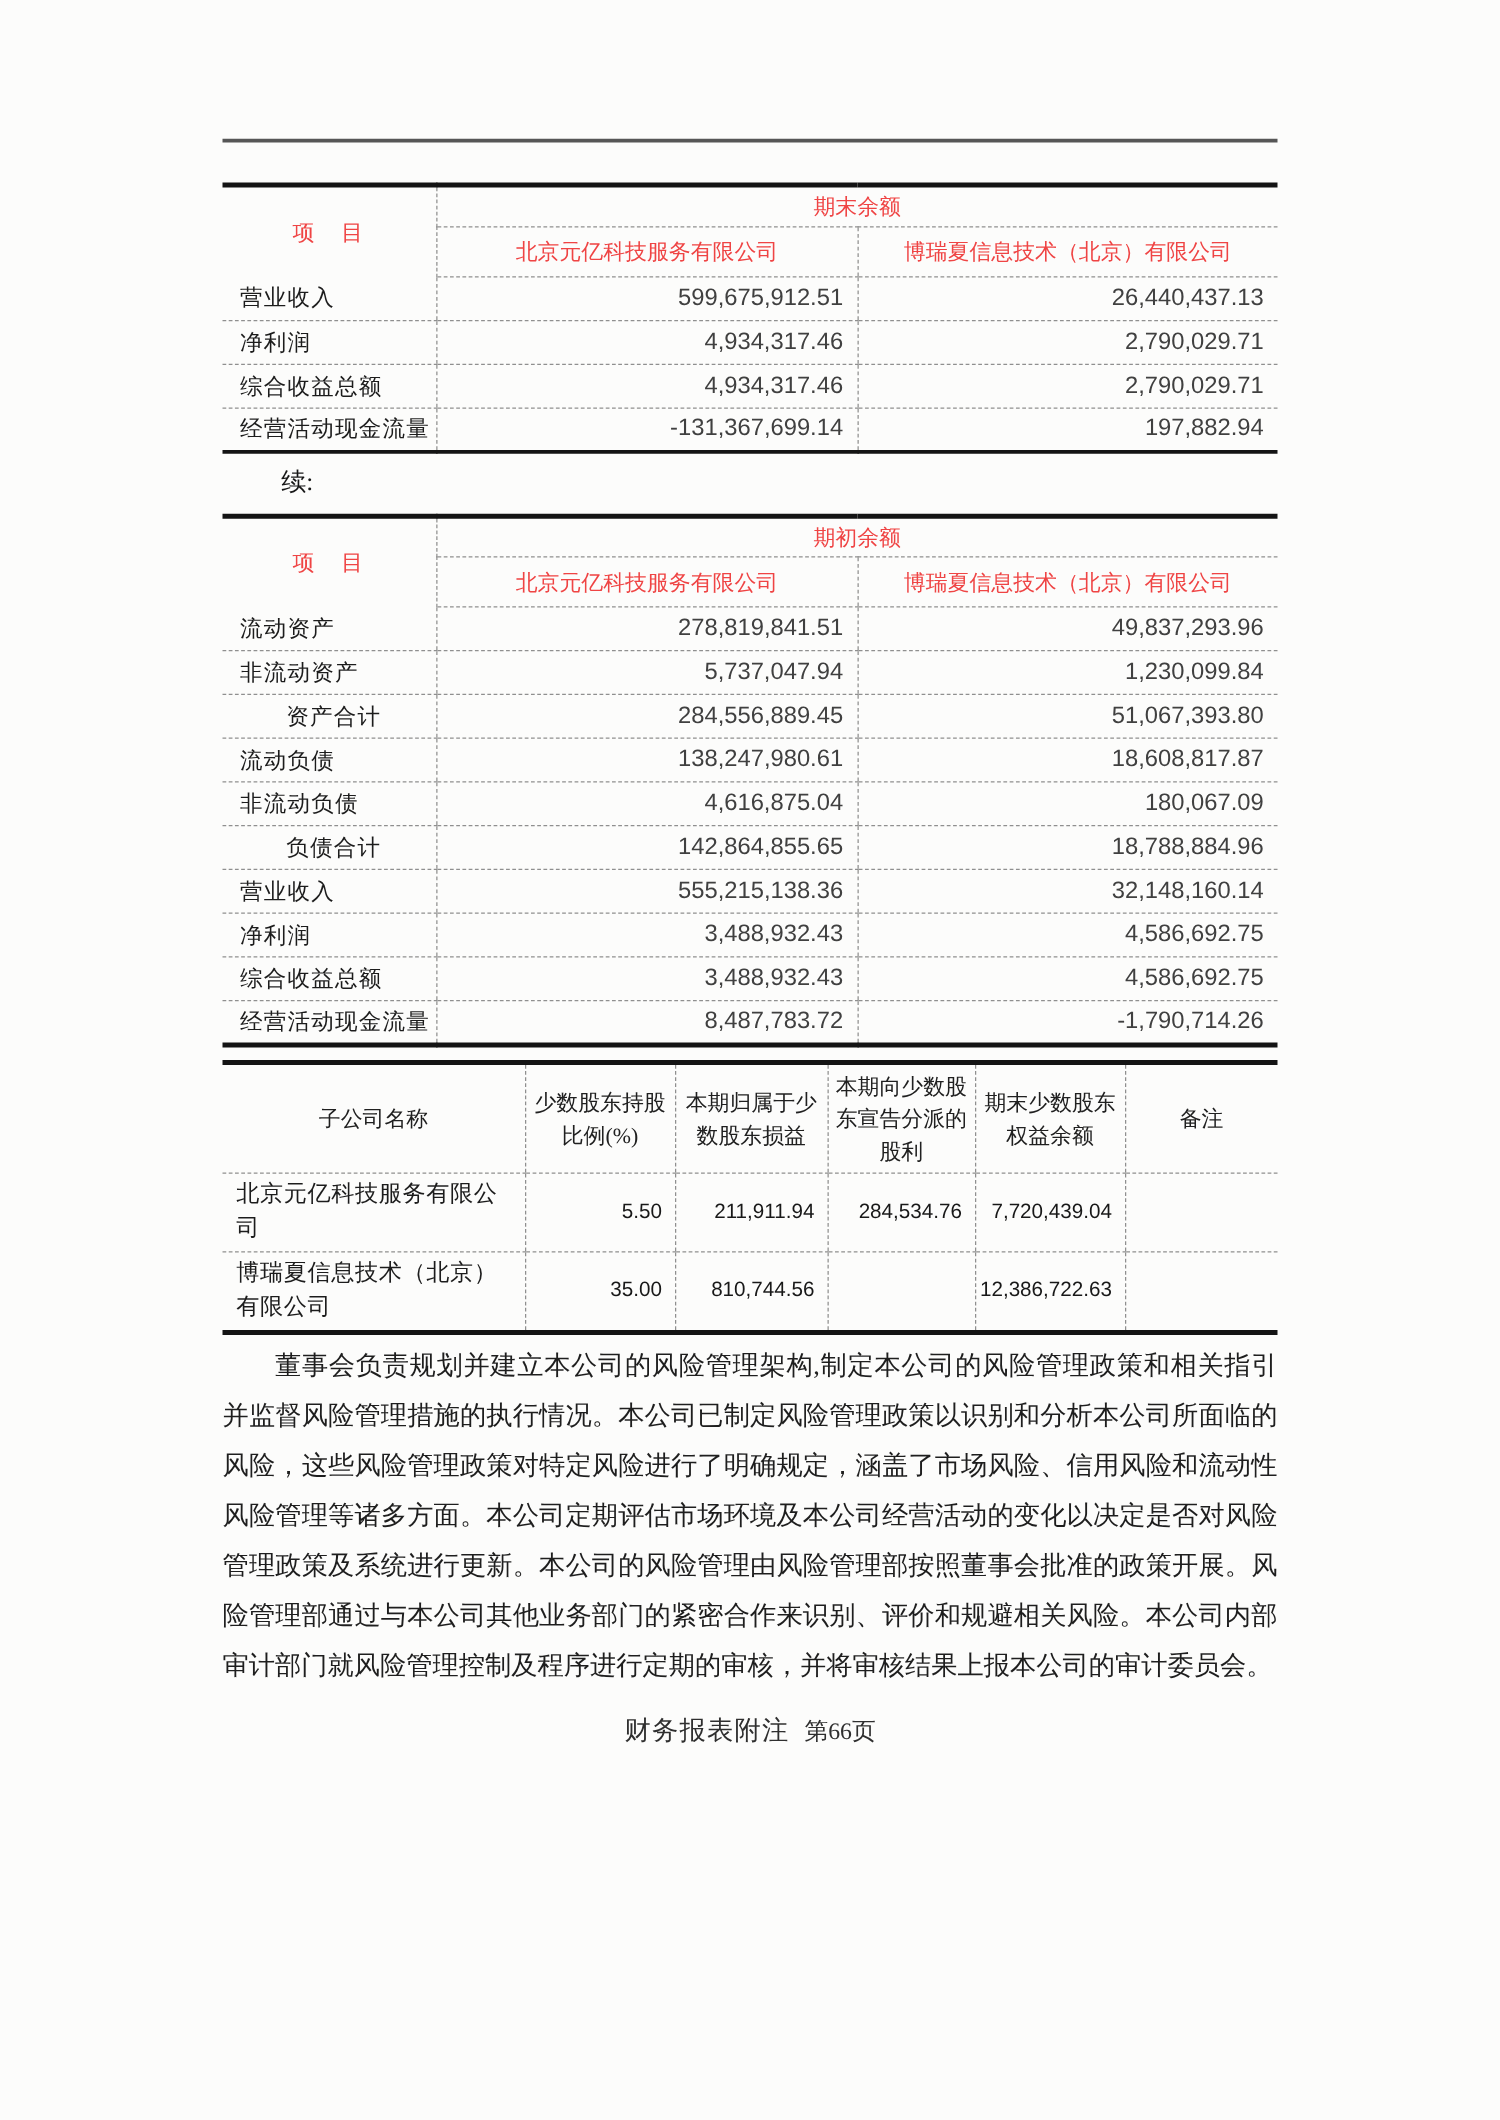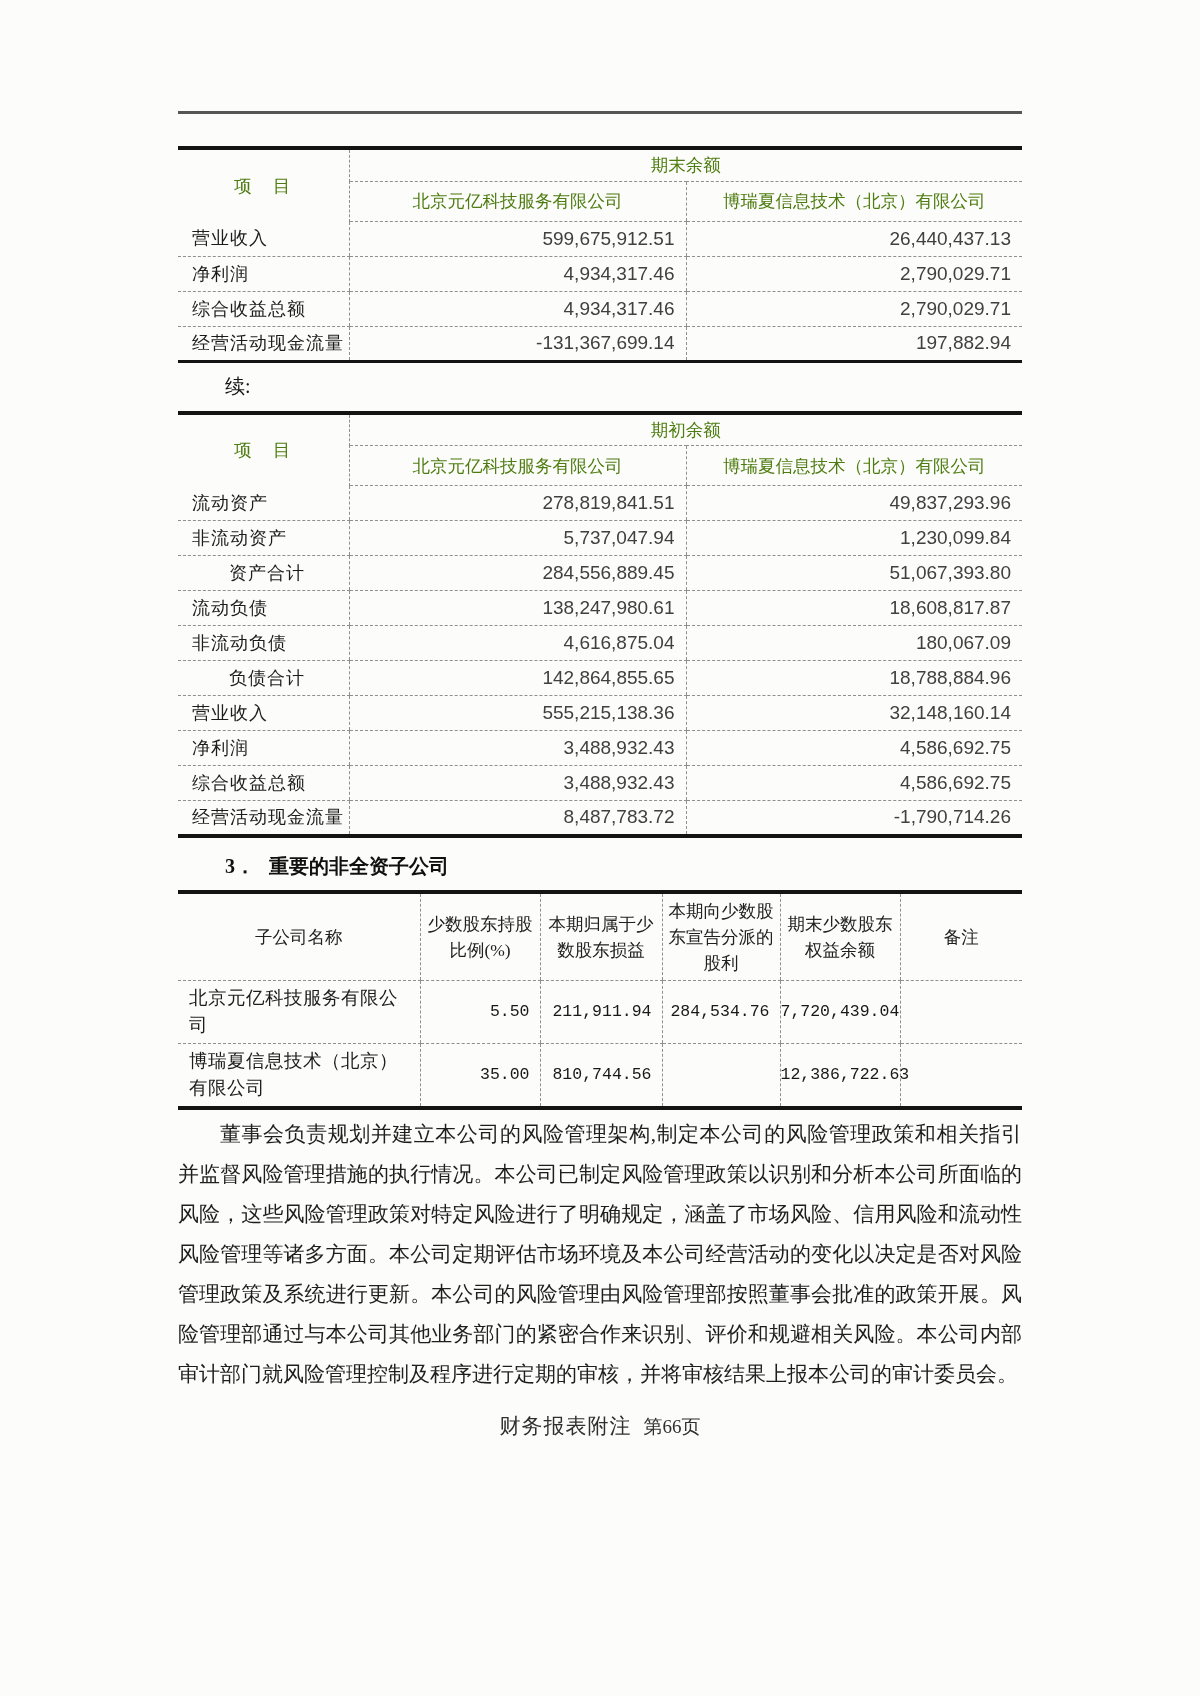--- a/index.html
+++ b/index.html
@@ -8,21 +8,21 @@
     width:1200px; height:1696px; margin:0 auto; overflow:hidden;
     background:#fcfcfb; position:relative;
     font-family:"Liberation Serif","DejaVu Serif",serif; color:#1c1c1c;
   }
   .content { width:844px; margin-left:178px; }
   .header-rule { margin-top:111px; height:3px; background:#565656; }
 
   table { border-collapse:collapse; table-layout:fixed; width:844px; }
   .fin-table { margin-top:32px; border-top:4px solid #141414; border-bottom:3px solid #141414; }
   .fin-table.second { margin-top:12px; border-bottom:4px solid #141414; }
-  .fin-table th { font-weight:normal; font-size:17.5px; color:#4d7c0f; }
+  .fin-table th { font-weight:normal; font-size:17.5px; color:#ef4444; }
   .fin-table .item-head { letter-spacing:2px; }
   .fin-table th.span-head { height:33px; border-bottom:1px dashed #8f8f8f; }
   .fin-table tr.company-row th { height:40px; border-bottom:1px dashed #8f8f8f; }
   .fin-table th.item-head { border-right:1px dashed #8f8f8f; }
   .fin-table tr.company-row th + th { border-left:1px dashed #8f8f8f; }
   .fin-table td { height:35px; border-bottom:1px dashed #8f8f8f; }
   .fin-table tr.data-row:last-child td { border-bottom:none; }
   .fin-table td.lbl { font-size:18px; padding-left:14px; letter-spacing:1px; }
   .fin-table td.lbl.indent { padding-left:51px; }
   .fin-table td.val {
@@ -40,21 +40,21 @@
   .sub-table th {
     font-weight:normal; font-size:17.5px; color:#202020;
     height:88px; line-height:26px; padding:4px 6px; text-align:center; vertical-align:middle;
     border-bottom:1px dashed #8f8f8f;
   }
   .sub-table th + th, .sub-table td + td { border-left:1px dashed #8f8f8f; }
   .sub-table td { border-bottom:1px dashed #8f8f8f; vertical-align:middle; }
   .sub-table tr:last-child td { border-bottom:none; }
   .sub-table td.name { font-size:18.5px; line-height:27px; padding:4px 14px 4px 11px; letter-spacing:0.5px; }
   .sub-table td.num {
-    font-family:Liberation Mono, monospace;
+    font-family:Liberation Sans, sans-serif;
     font-size:16.5px; text-align:right; padding-right:10px; color:#181818;margin-left:48px;
   }
   .sub-table tr.r1 td { height:58px; }
   .sub-table tr.r2 td { height:64px; }
 
   .sec7-heading { margin-top:12px; margin-left:47px; font-size:23px; font-weight:bold; color:#0e0e0e; line-height:32px; }
   .sec7-heading .num { margin-right:50px; }
 
   .paras { margin-top:4px; }
   .paras p {
@@ -175,23 +175,20 @@
         <td class="val">4,586,692.75</td>
       </tr>
       <tr class="data-row">
         <td class="lbl">经营活动现金流量</td>
         <td class="val">8,487,783.72</td>
         <td class="val">-1,790,714.26</td>
       </tr>
     </tbody>
       </table>
 
-    <div class="sec3-heading">
-      <span class="num">3．</span><span>重要的非全资子公司</span>
-    </div>
 
     <table class="sub-table">
       <colgroup>
         <col style="width:242px">
           <col style="width:120px">
           <col style="width:122px">
         <col style="width:118px">
           <col style="width:120px">
           <col style="width:122px">
       </colgroup>

